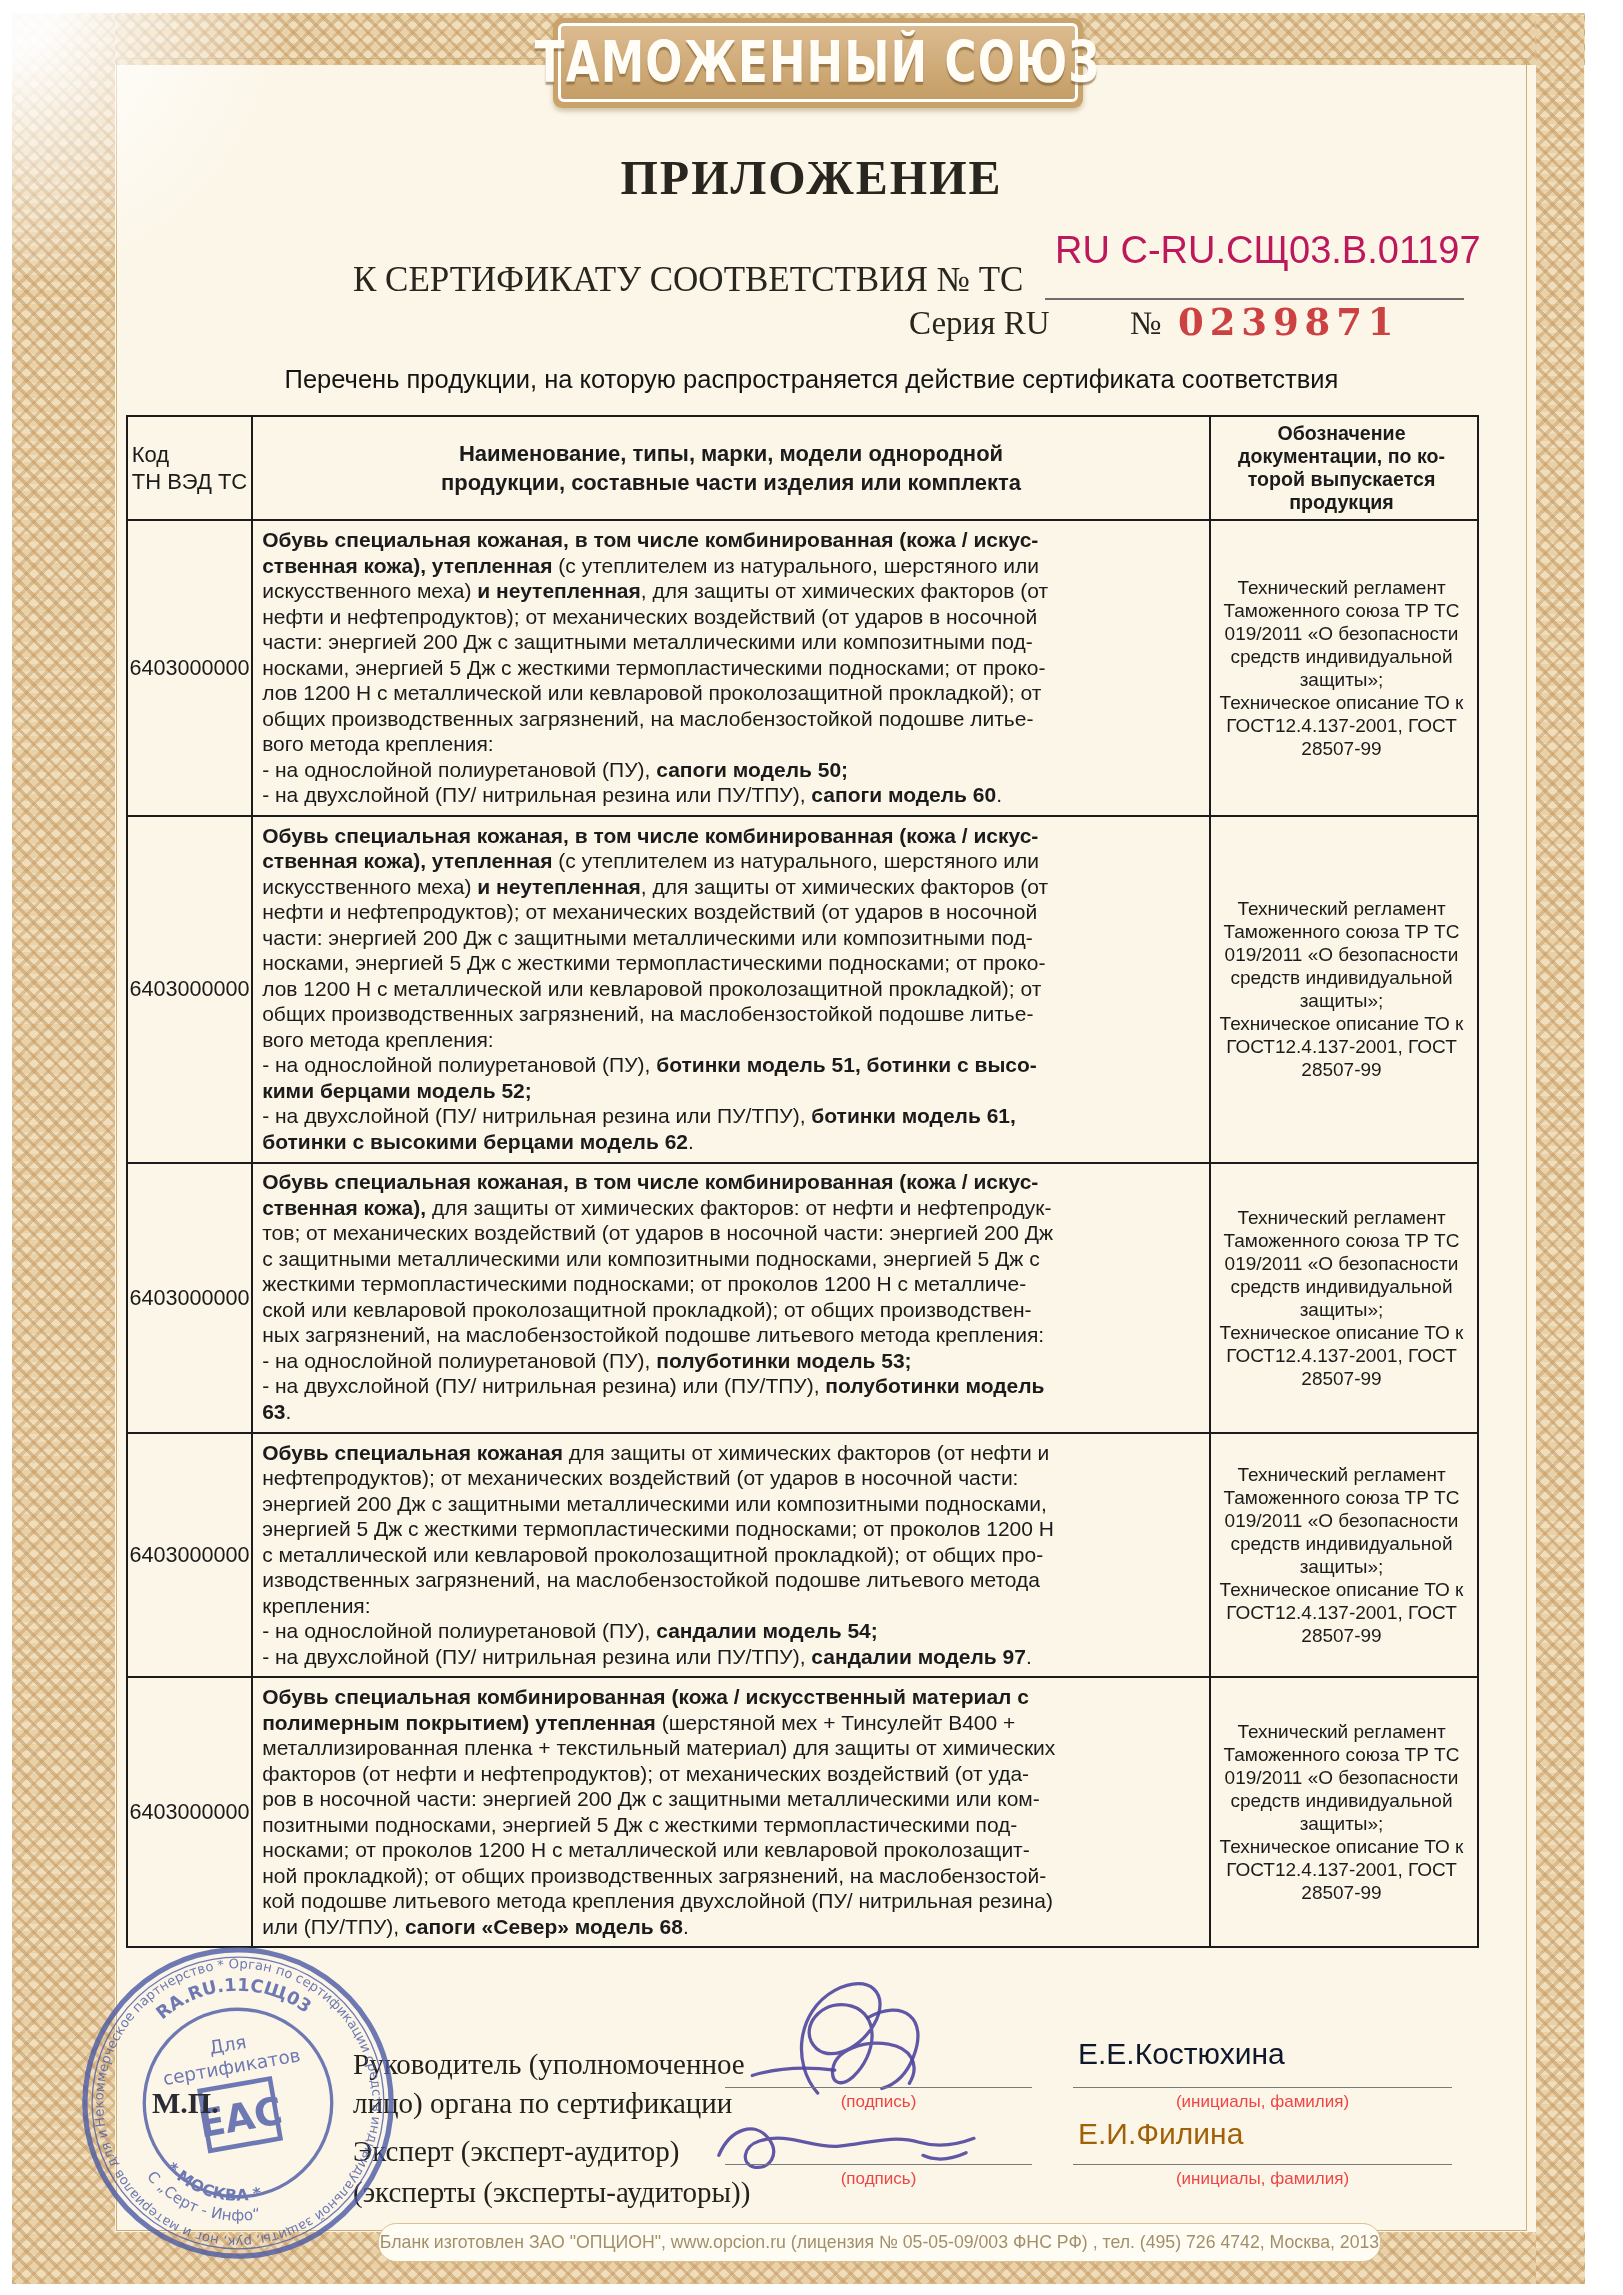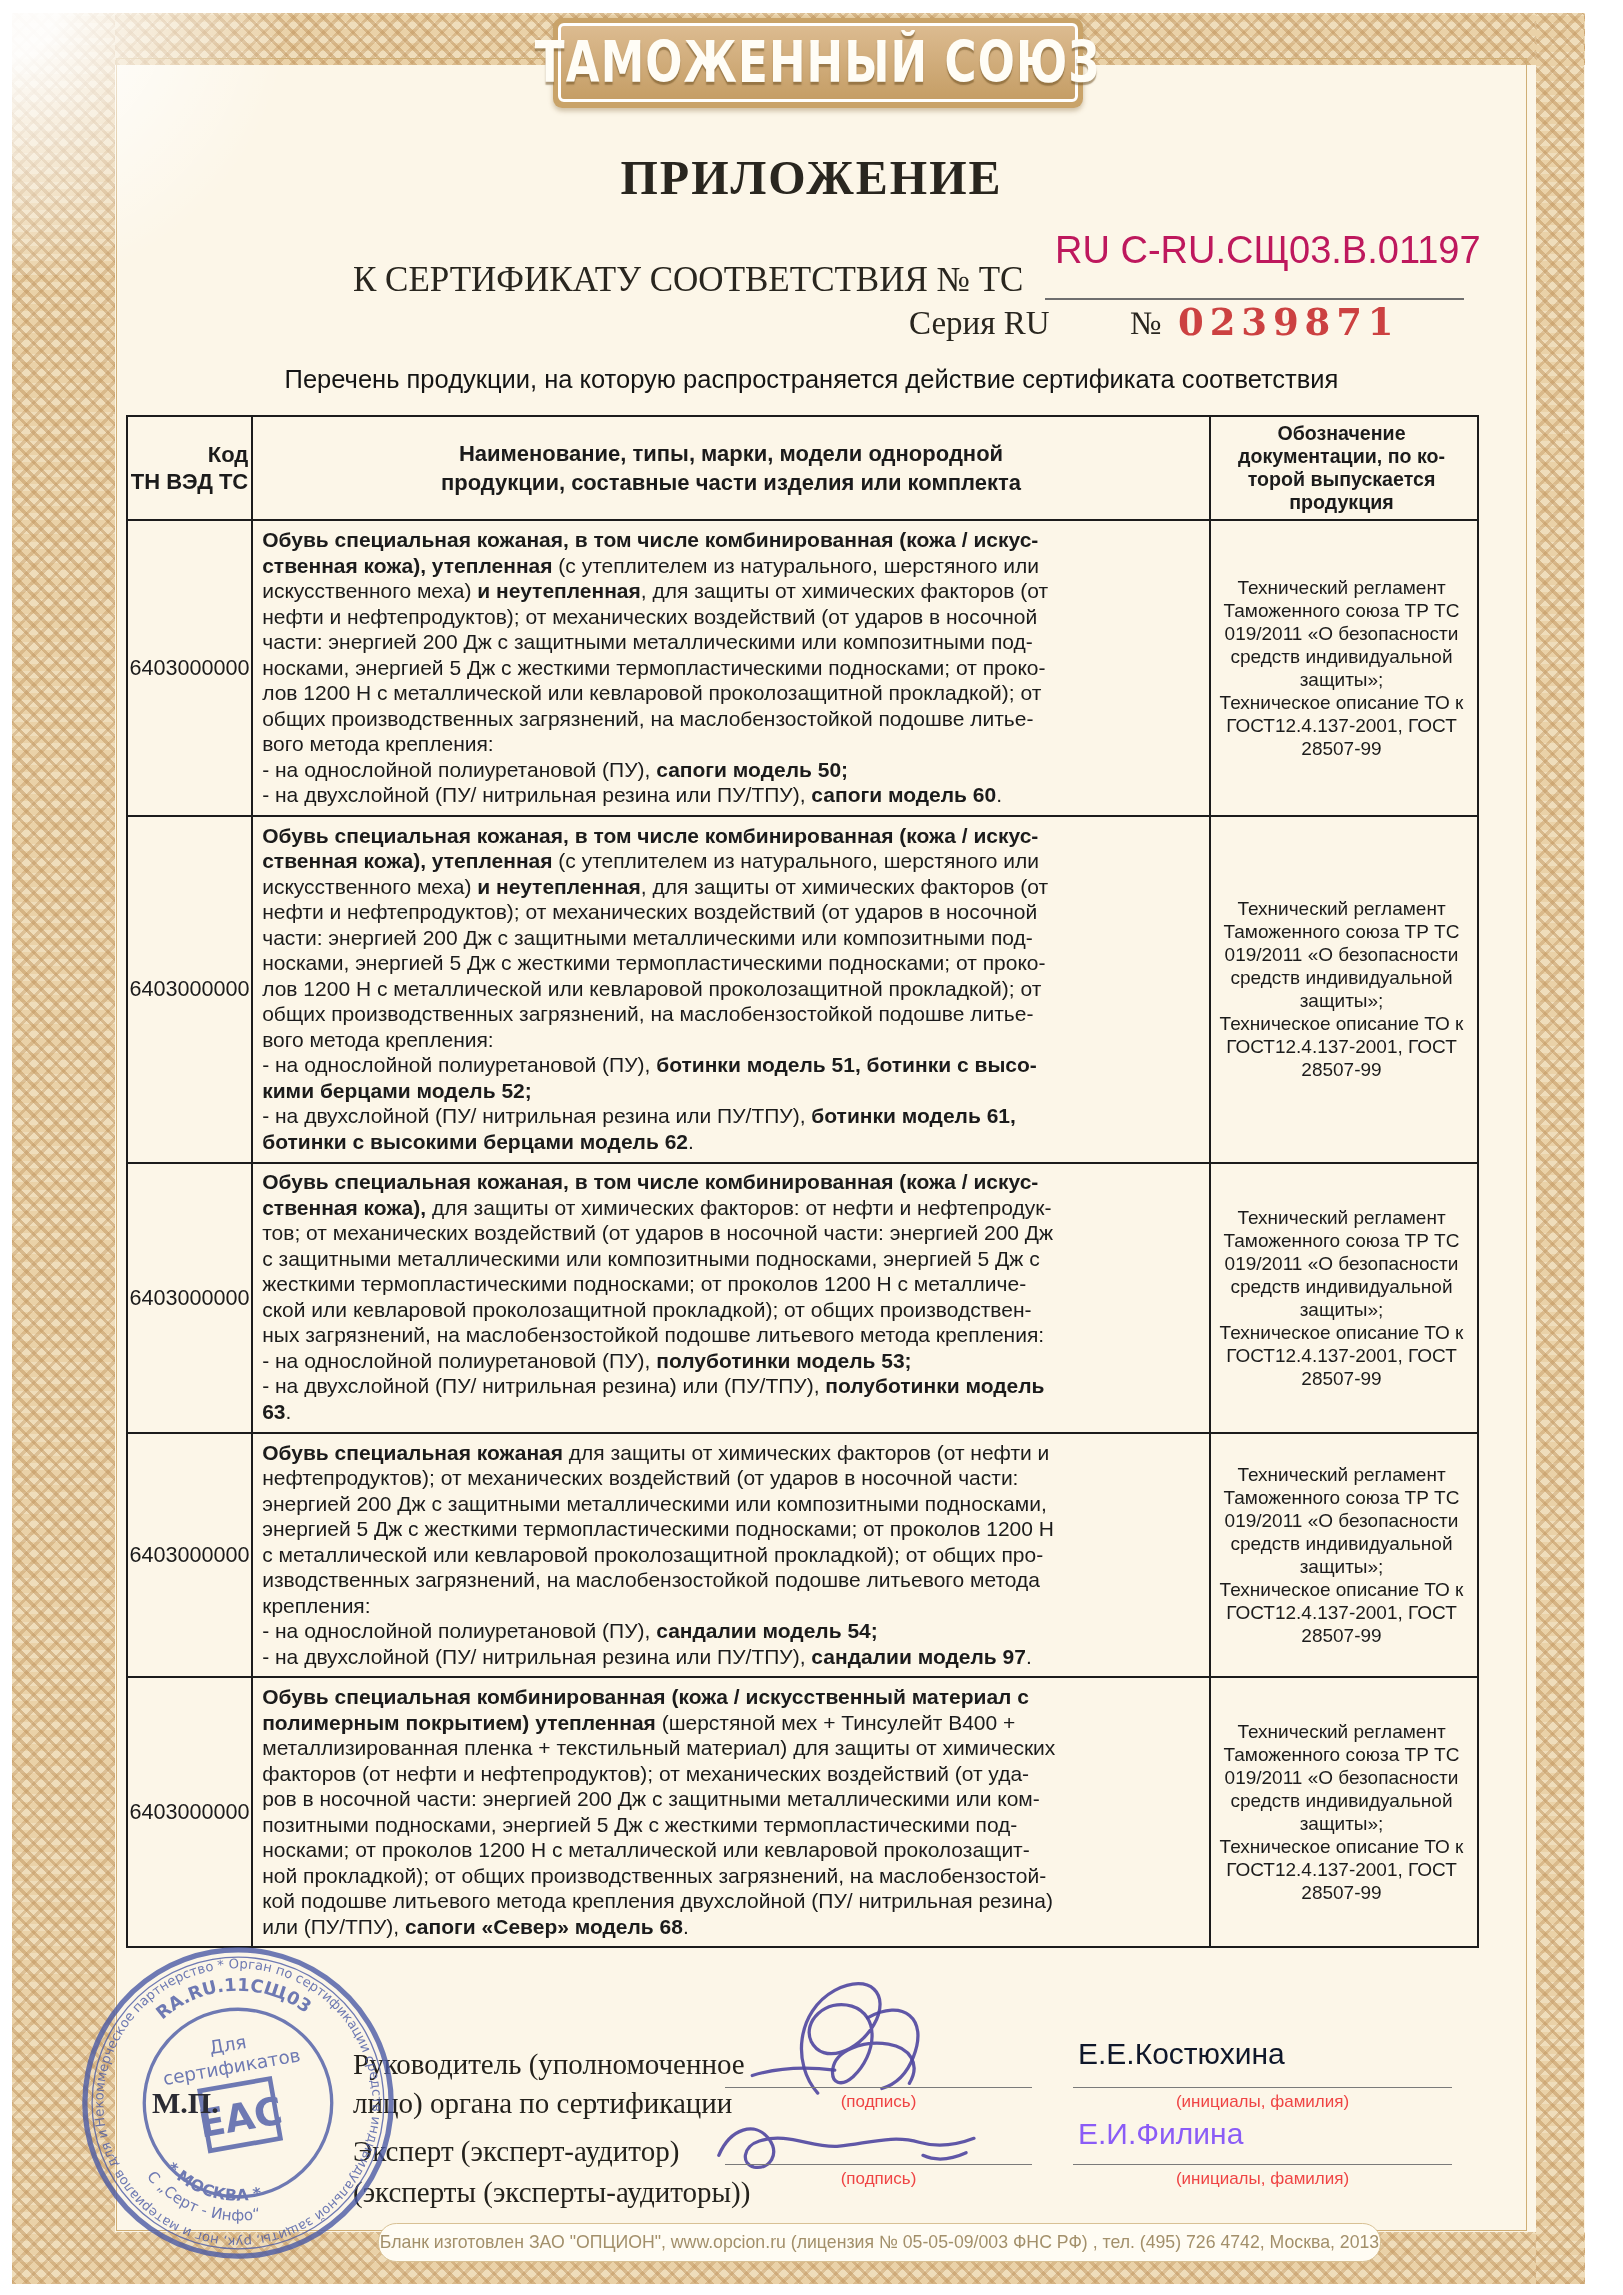--- a/index.html
+++ b/index.html
@@ -39,21 +39,21 @@
   .intro{position:absolute;left:118px;top:365px;width:1387px;text-align:center;font-size:25.5px;color:#141414}
   
   .ctable{position:absolute;left:126px;top:415px;width:1349px;border:2.6px solid #1c1c1c}
   .thead,.trow{display:flex}
   .trow{border-top:2px solid #1c1c1c}
   .cell{box-sizing:border-box}
   .code{width:123px;display:flex;align-items:center;justify-content:center;font-size:21.6px}
   .desc{width:960px;border-left:2px solid #1c1c1c;border-right:2px solid #1c1c1c;padding:5.9px 6.5px 7.2px 9.2px}
   .doc{width:261px;display:flex;align-items:center;justify-content:center;text-align:center;
     font-size:19px;line-height:23px;padding:5.2px 3.9px}
-  .thead .code{font-weight:bold;font-size:22px;line-height:27.5px;text-align:right}
+  .thead .code{font-weight:normal;font-size:22px;line-height:27.5px;text-align:left}
   .thead .desc{display:flex;align-items:center;justify-content:center;text-align:center;
     font-weight:bold;font-size:22px;line-height:29px;padding:20px 0}
   .thead .doc{font-weight:bold;font-size:19.6px;line-height:23px}
   .desc .line{white-space:nowrap;font-size:21px;line-height:25.5px}
   .desc .line .b{font-weight:bold}
   .pre{white-space:pre-line}
   
   .sig-label1,.sig-label2{position:absolute;left:353px;font-family:"Liberation Serif",serif;
     font-size:29px;line-height:39px;white-space:pre-line;color:#23211c}
   .sig-label1{top:2045px}
@@ -62,21 +62,21 @@
   .sigline1{left:725px;top:2087px;width:307px}
   .nameline1{left:1073px;top:2087px;width:379px}
   .sigline2{left:725px;top:2164px;width:307px}
   .nameline2{left:1073px;top:2164px;width:379px}
   .cap{position:absolute;text-align:center;font-size:17px;color:#ef4444}
   .cap-s1{left:725px;top:2092px;width:307px}
   .cap-n1{left:1073px;top:2092px;width:379px}
   .cap-s2{left:725px;top:2169px;width:307px}
   .cap-n2{left:1073px;top:2169px;width:379px}
   .name1{position:absolute;left:1078px;top:2037px;font-size:30px;color:#0f172a}
-  .name2{position:absolute;left:1078px;top:2117px;font-size:30px;color:#8b5cf6}
+  .name2{position:absolute;left:1078px;top:2117px;font-size:30px;color:#a16207}
   .sigsvg{position:absolute;fill:none}
   .sig1{left:713px;top:1972px;width:288px;height:131px}
   .sig2{left:707px;top:2108px;width:301px;height:79px}
   .sigstroke{stroke:#4f46a0;stroke-width:5;fill:none;stroke-linecap:round;opacity:.9}
   
   .stamp{position:absolute;left:73px;top:1938px;width:330px;height:330px;transform:rotate(-10deg)}
   .stampg{opacity:.8}
   .sc{stroke:#4a5aa5;fill:none}
   .st{fill:#4a5aa5;font-family:"DejaVu Sans",sans-serif}
   .mid{text-anchor:middle}

